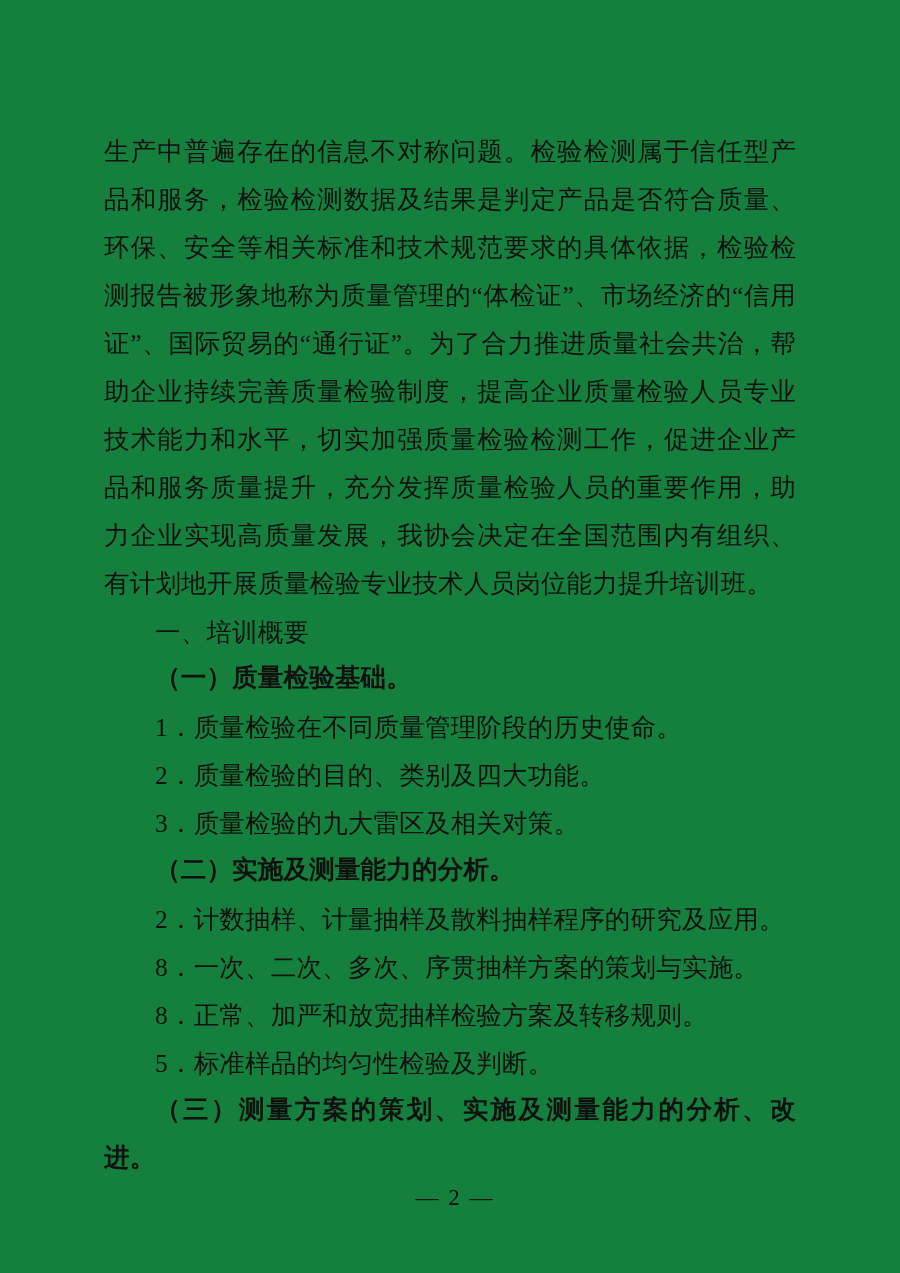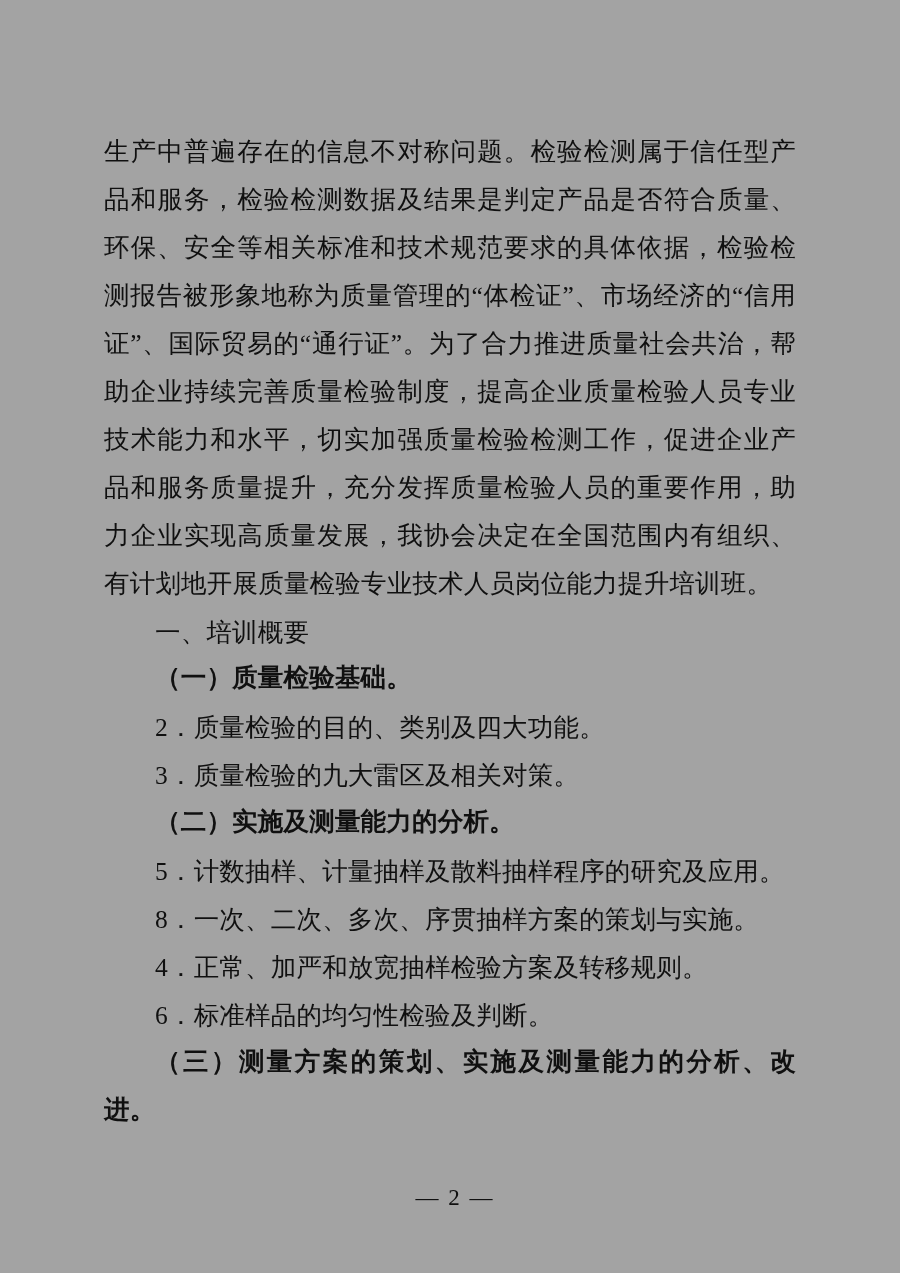--- a/index.html
+++ b/index.html
@@ -6,21 +6,21 @@
     margin: 0;
     padding: 0;
   }
   body {
     background: #ffffff;
   }
   .page {
     width: 900px;
     height: 1273px;
     position: relative;
-    background: #a3a3a3;
+    background: #15803d;
     box-sizing: border-box;
     padding: 128px 104px 8px 104px;
     font-family: "Liberation Serif", "DejaVu Serif", serif;
     color: #101010;
     overflow: hidden;
   }
   .body-text {
     font-size: 25.5px;
     line-height: 48px;
     text-align: justify;
@@ -74,29 +74,30 @@
 
   <div class="body-text">
 
     <p class="para">生产中普遍存在的信息不对称问题。检验检测属于信任型产品和服务，检验检测数据及结果是判定产品是否符合质量、环保、安全等相关标准和技术规范要求的具体依据，检验检测报告被形象地称为质量管理的“体检证”、市场经济的“信用证”、国际贸易的“通行证”。为了合力推进质量社会共治，帮助企业持续完善质量检验制度，提高企业质量检验人员专业技术能力和水平，切实加强质量检验检测工作，促进企业产品和服务质量提升，充分发挥质量检验人员的重要作用，助力企业实现高质量发展，我协会决定在全国范围内有组织、有计划地开展质量检验专业技术人员岗位能力提升培训班。</p>
 
 
     <p class="heading">一、培训概要</p>
 
     <p class="subheading">（一）质量检验基础。</p>
 
+    <p class="list-item">1．质量检验在不同质量管理阶段的历史使命。</p>
     <p class="list-item">2．质量检验的目的、类别及四大功能。</p>
     <p class="list-item">3．质量检验的九大雷区及相关对策。</p>
 
     <p class="subheading">（二）实施及测量能力的分析。</p>
 
-    <p class="list-item">5．计数抽样、计量抽样及散料抽样程序的研究及应用。</p>
+    <p class="list-item">2．计数抽样、计量抽样及散料抽样程序的研究及应用。</p>
     <p class="list-item">8．一次、二次、多次、序贯抽样方案的策划与实施。</p>
-    <p class="list-item">4．正常、加严和放宽抽样检验方案及转移规则。</p>
-    <p class="list-item">6．标准样品的均匀性检验及判断。</p>
+    <p class="list-item">8．正常、加严和放宽抽样检验方案及转移规则。</p>
+    <p class="list-item">5．标准样品的均匀性检验及判断。</p>
 
     <p class="subheading">（三）测量方案的策划、实施及测量能力的分析、改进。</p>
 
   </div>
 
   <div class="footer">
     <span class="footer-inner">— 2 —</span>
   </div>
 
 </div>

